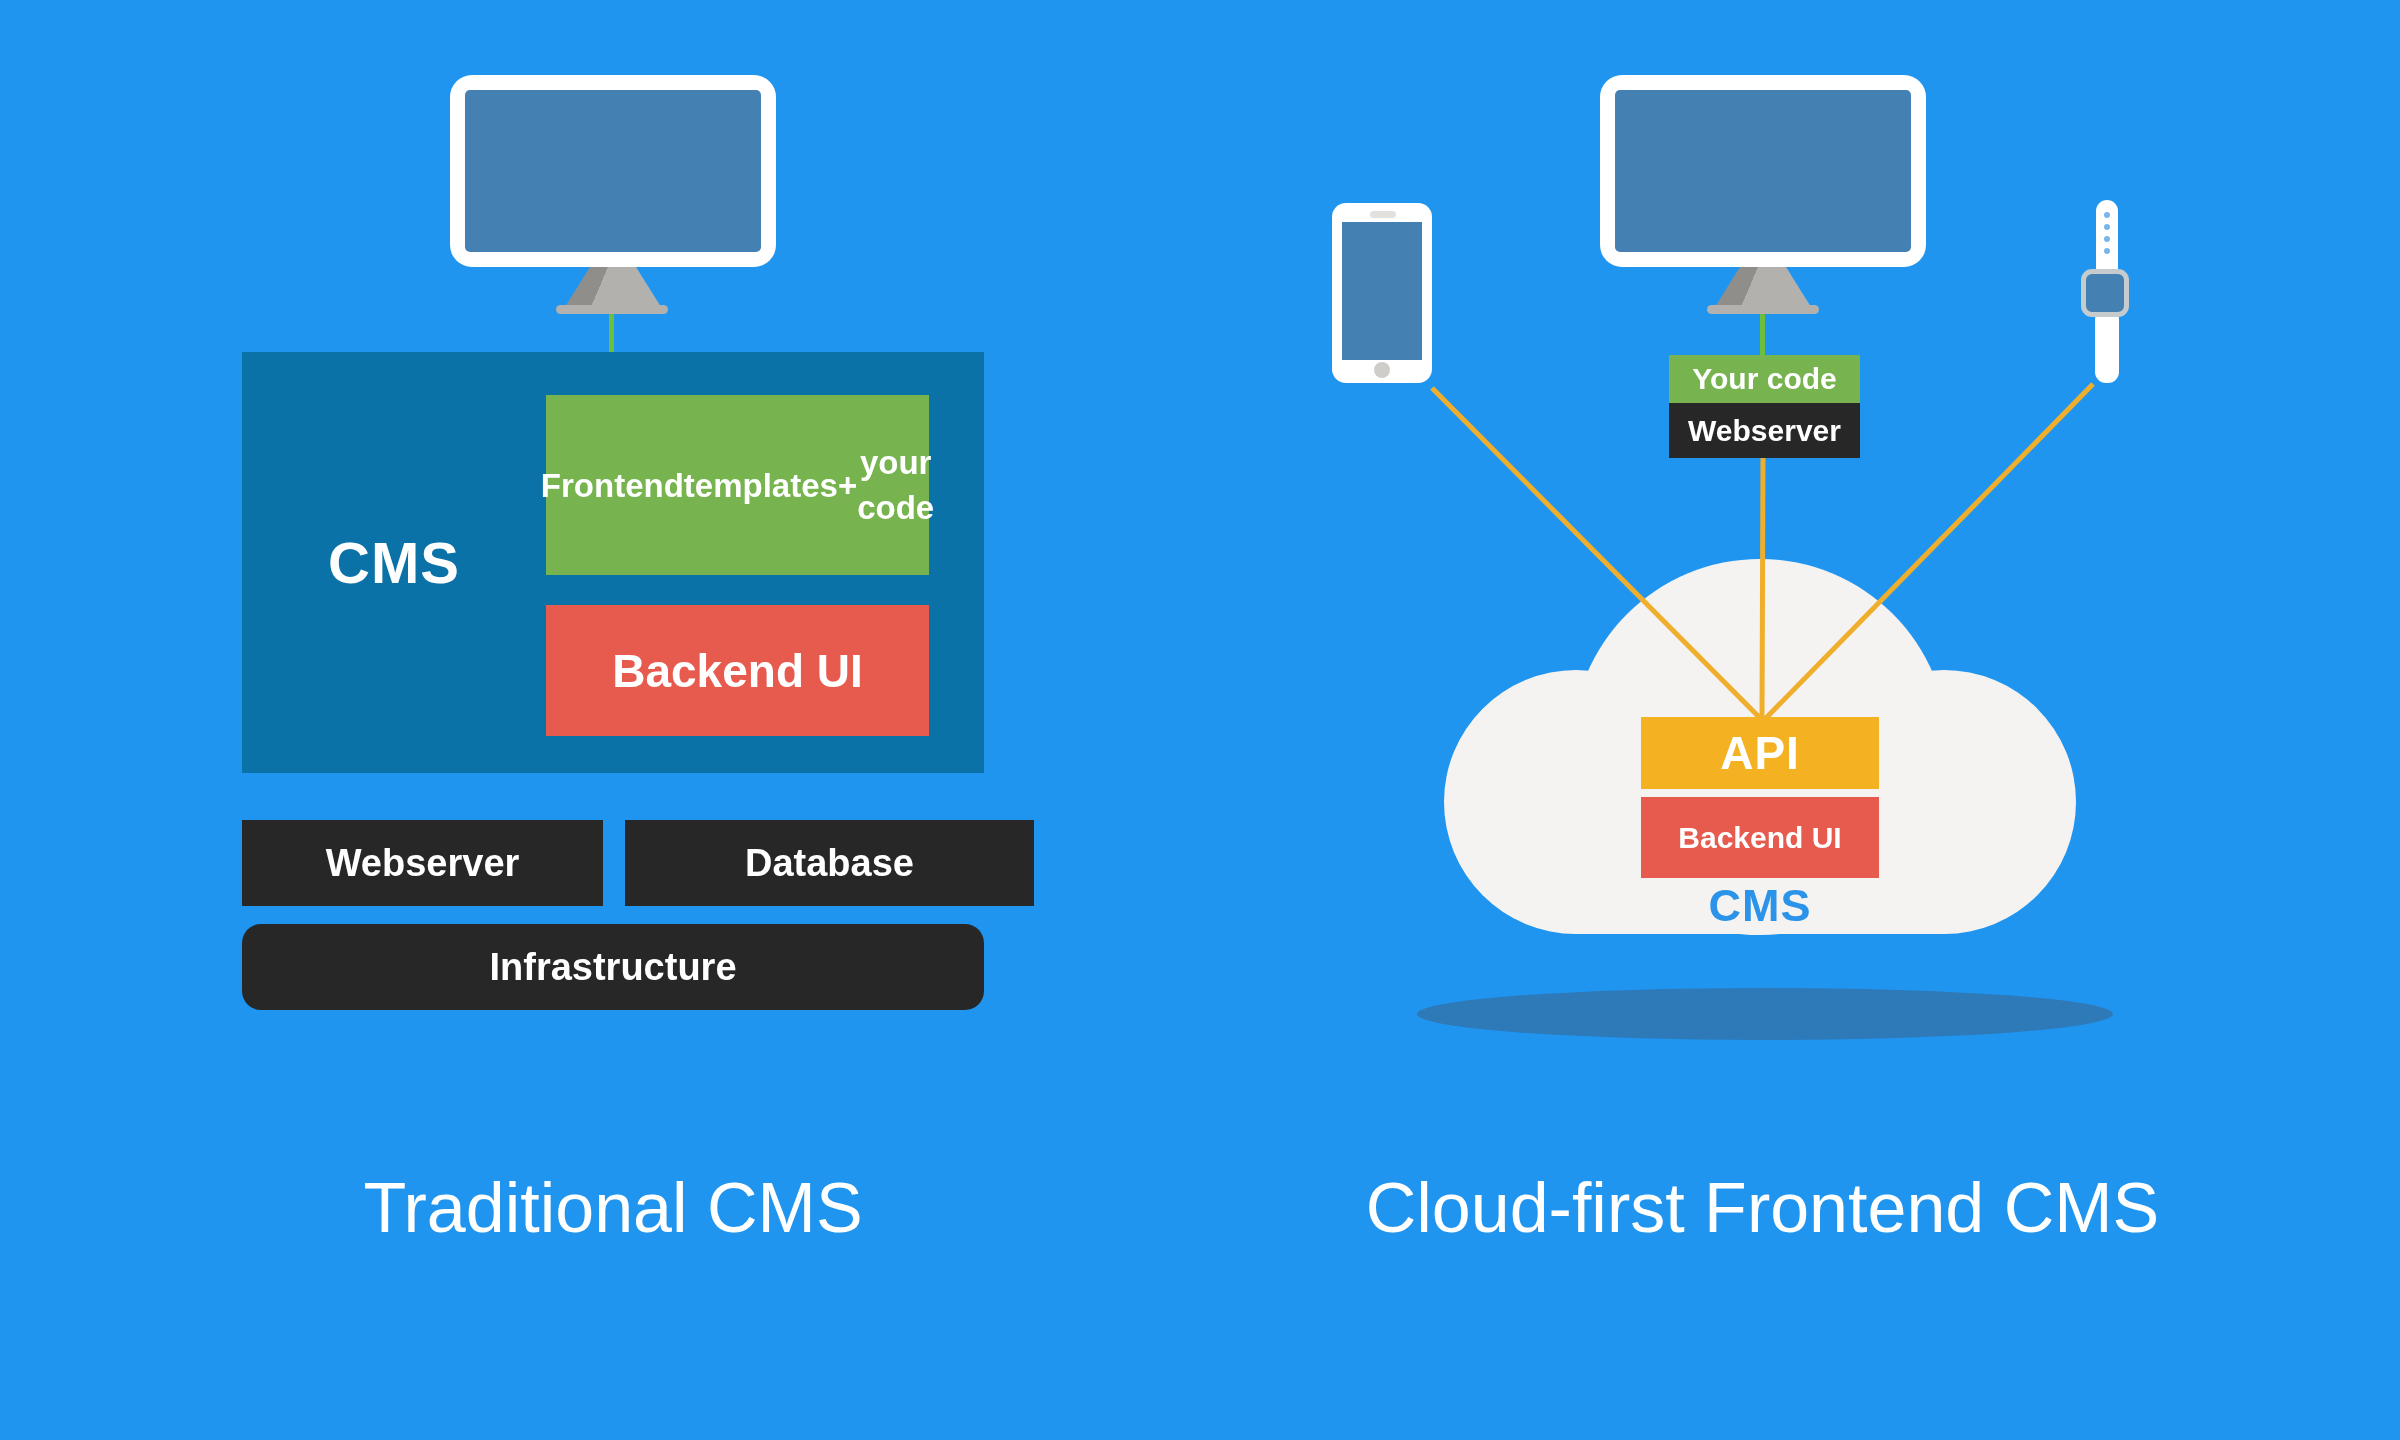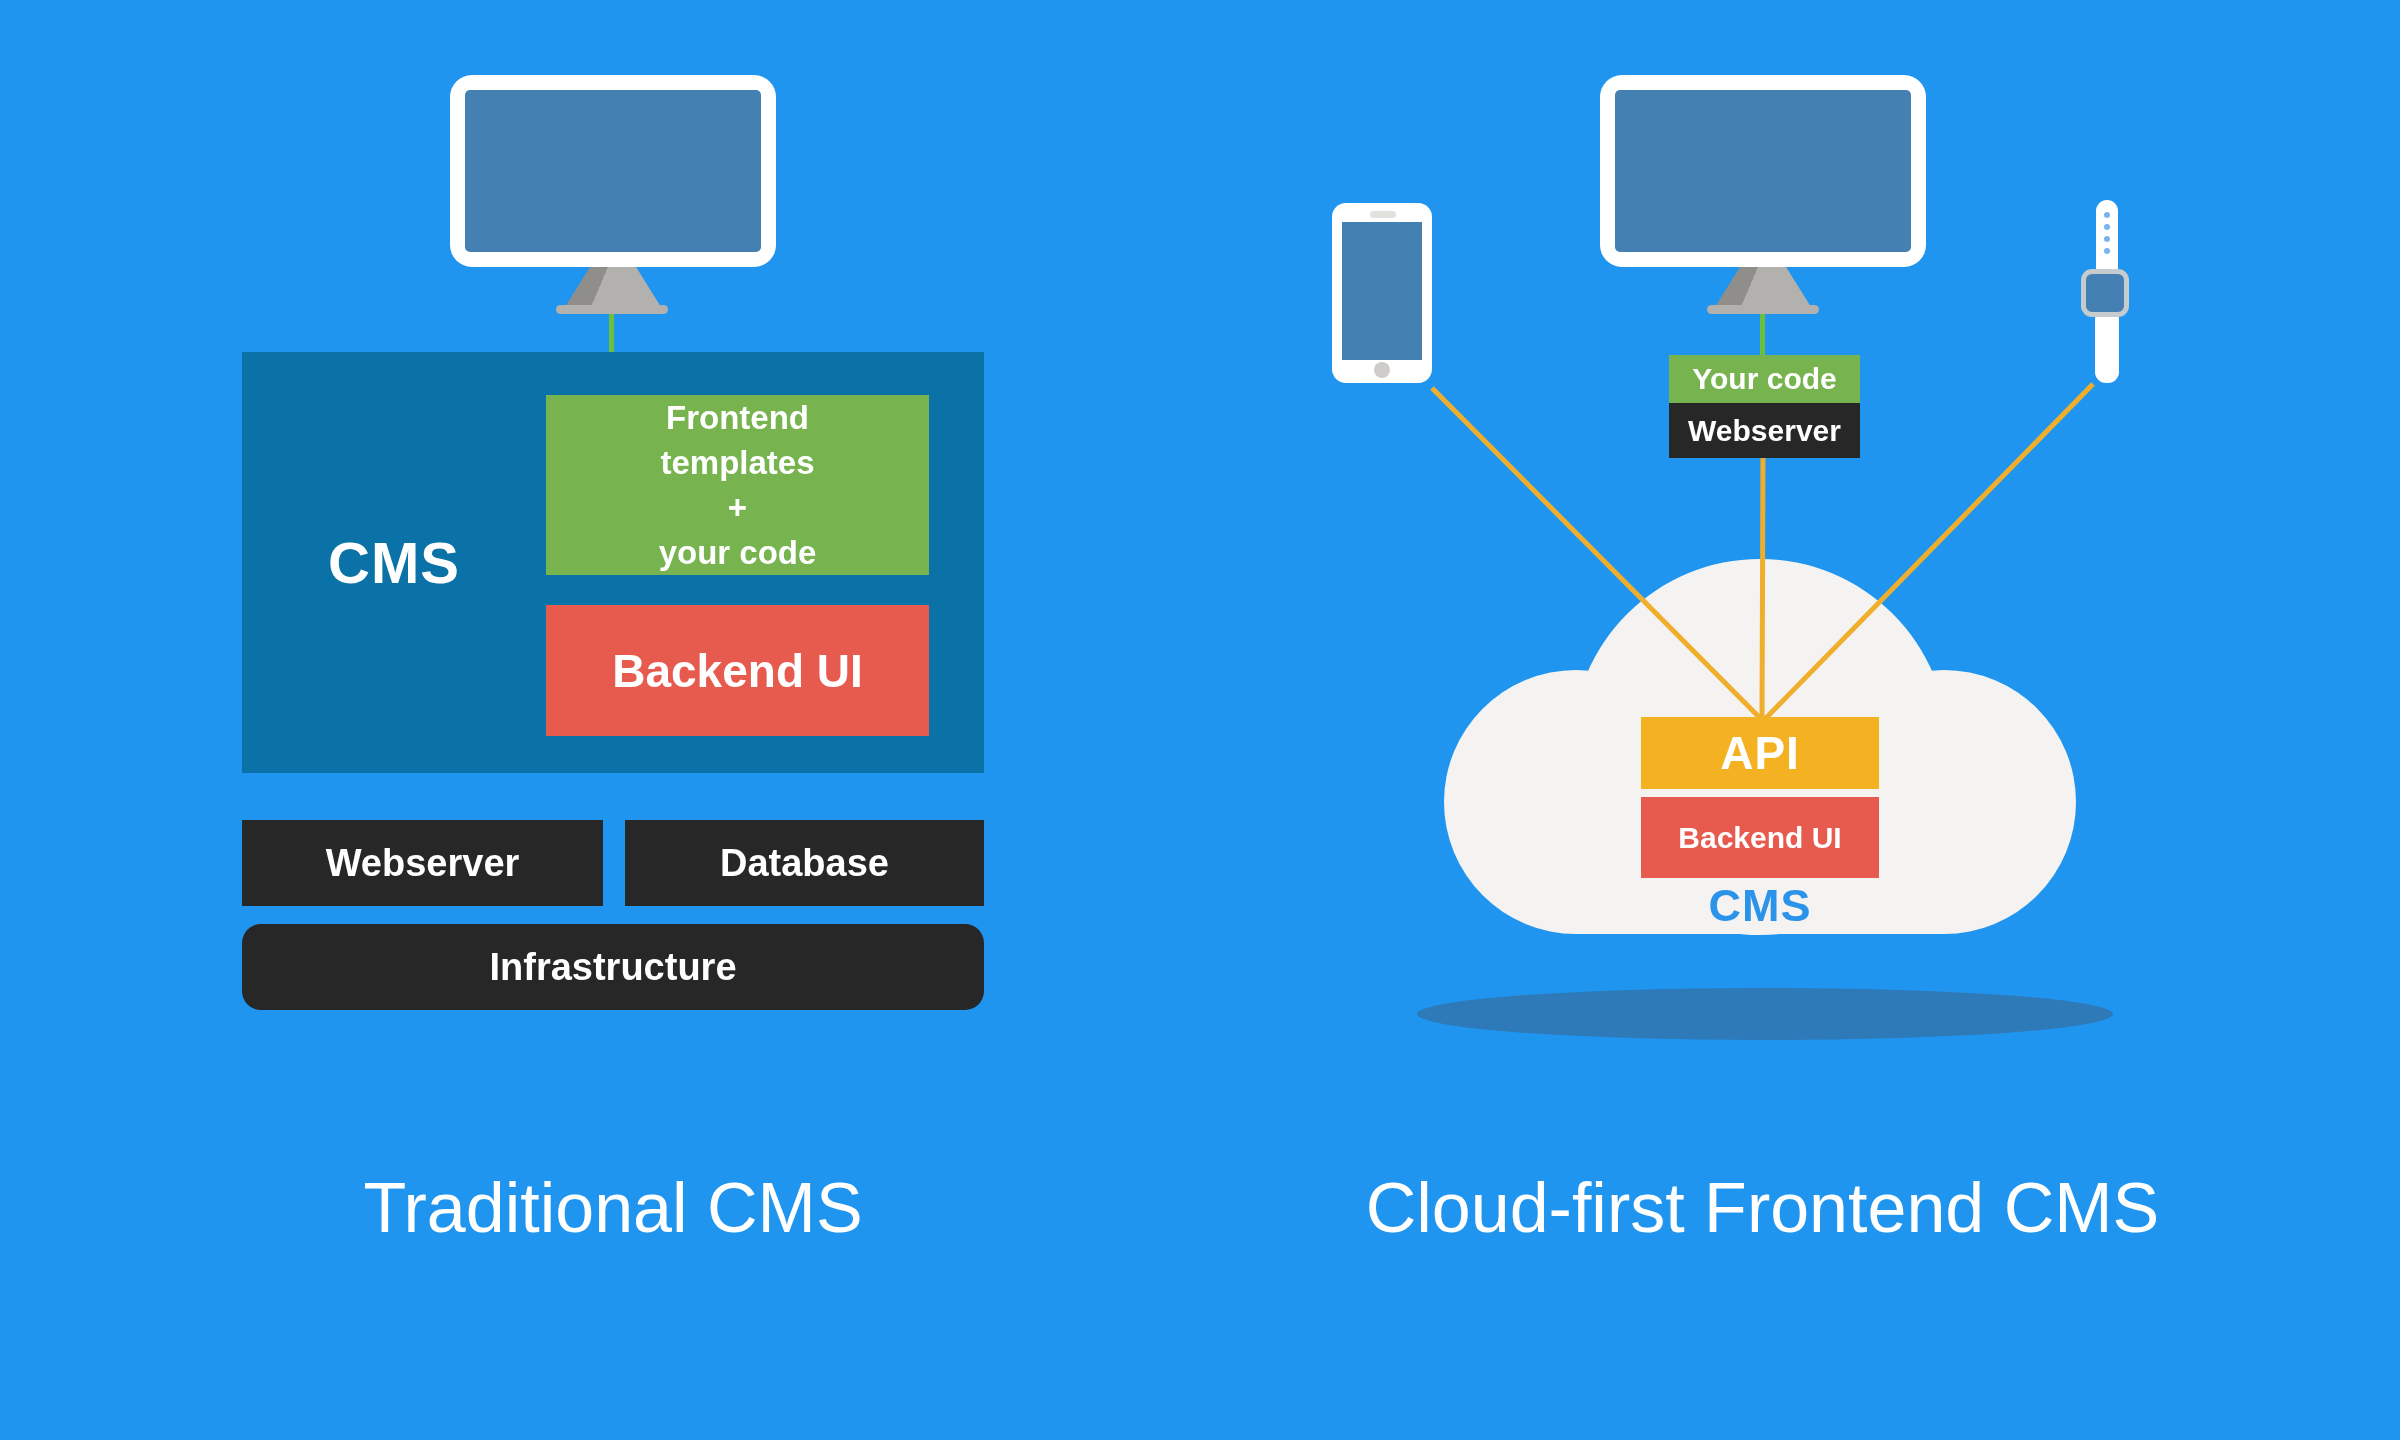--- a/index.html
+++ b/index.html
@@ -38,33 +38,33 @@
     left:242px;top:352px;width:742px;height:421px;
     background:var(--panel);
   }
   .cms-label{
     left:0;top:0;width:304px;height:421px;
     color:#fff;font-weight:700;font-size:58px;letter-spacing:1px;
   }
   .frontend-box{
     left:304px;top:43px;width:383px;height:180px;
     background:var(--green);color:#fff;font-weight:700;font-size:33px;
-    flex-direction:column;line-height:45px;text-align:center;
+    flex-direction:row;line-height:45px;text-align:center;
   }
   .backend-box-left{
     left:304px;top:253px;width:383px;height:131px;
     background:var(--red);color:#fff;font-weight:700;font-size:46px;
   }
 
   
   .dark-row{
     background:var(--dark);color:#fff;font-weight:700;font-size:38px;
   }
   .webserver-left{left:242px;top:820px;width:361px;height:86px;}
-  .database-row{left:625px;top:820px;width:359px;height:86px;}
+  .database-row{left:625px;top:820px;width:409px;height:86px;}
   .infrastructure-row{left:242px;top:924px;width:742px;height:86px;border-radius:19px;}
 
   
   .caption{
     color:#fff;font-size:70px;font-weight:400;letter-spacing:0;
     height:104px;
   }
   .caption-left{left:242px;top:1156px;width:742px;}
   .caption-right{left:1275px;top:1156px;width:975px;}
 

